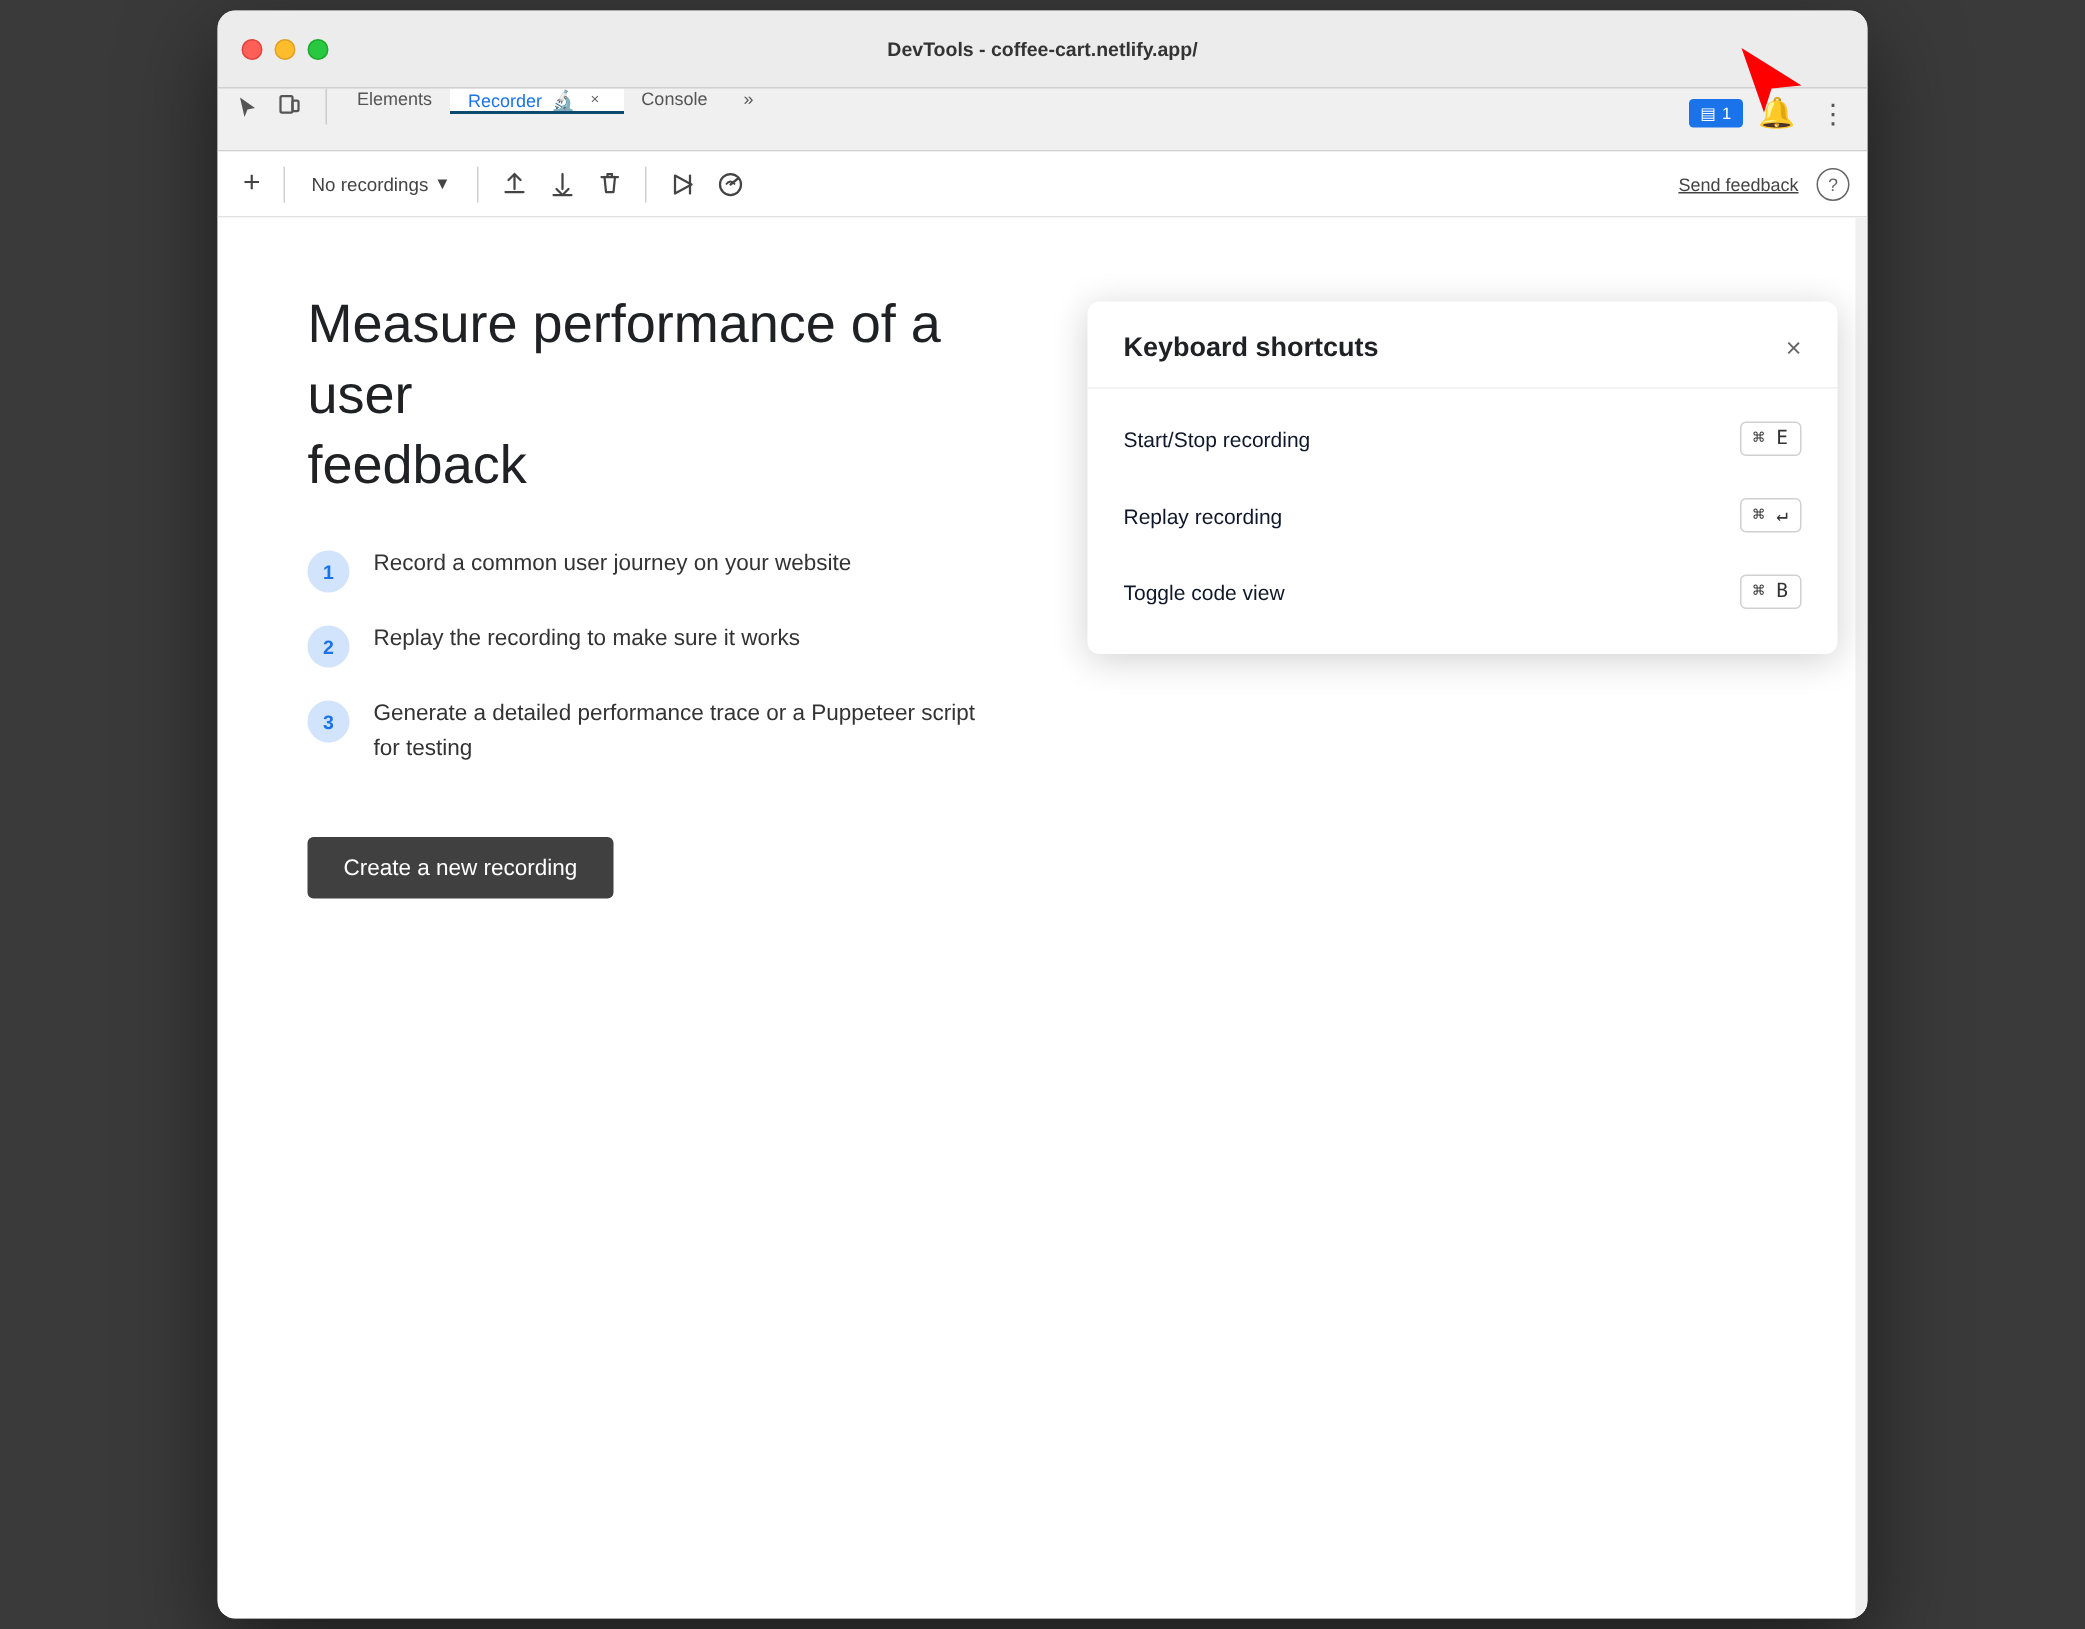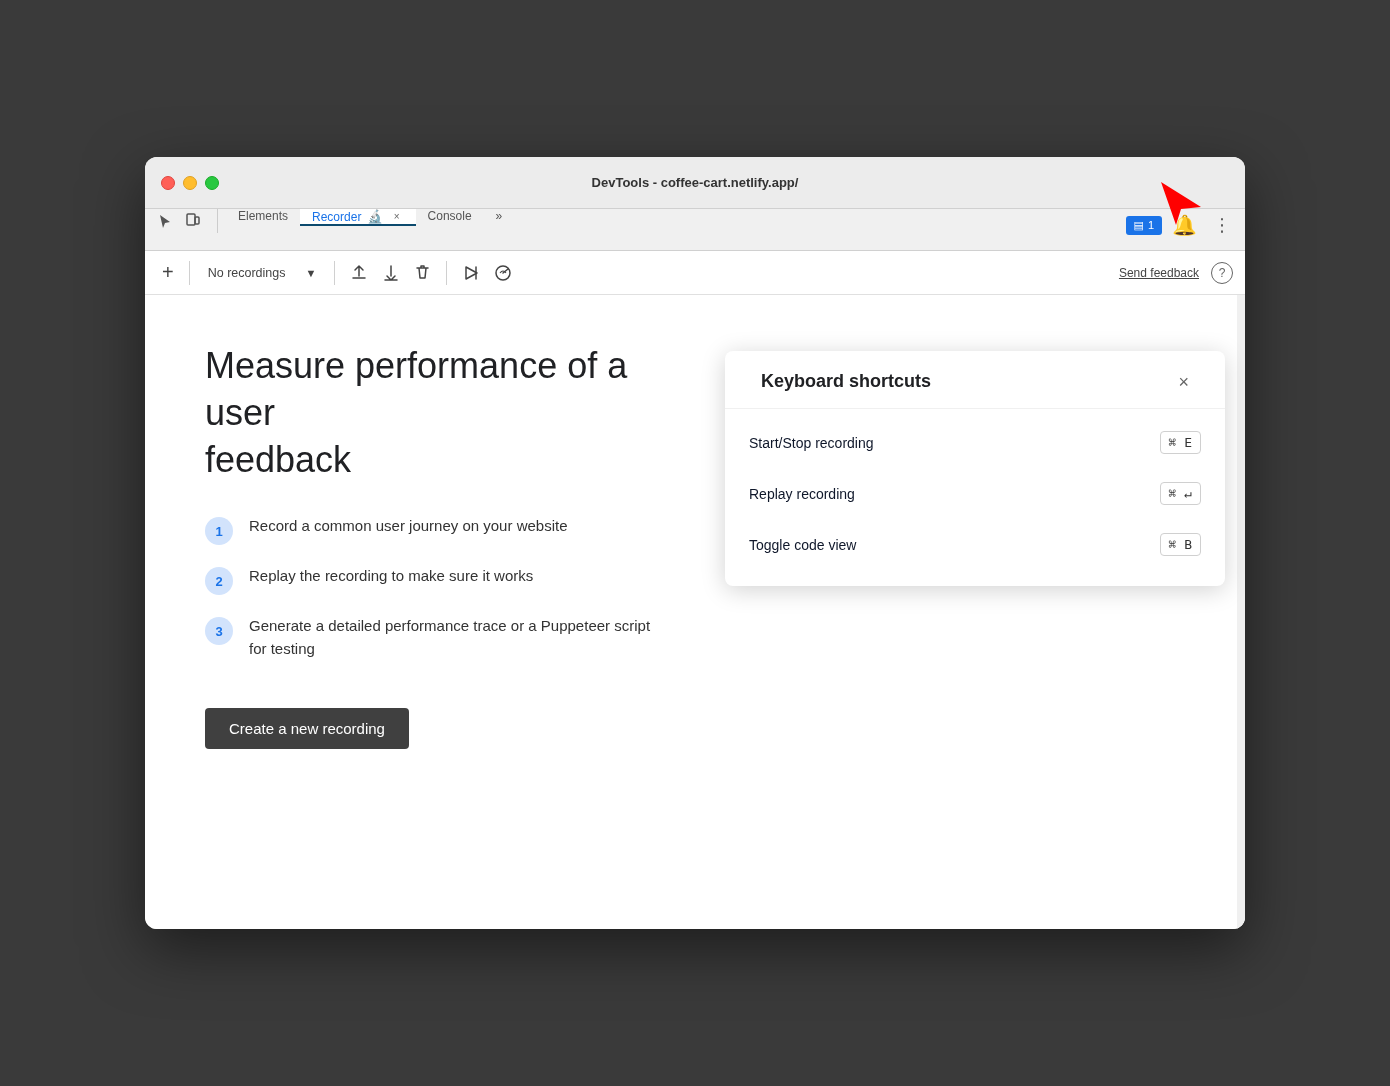--- a/index.html
+++ b/index.html
@@ -7,21 +7,21 @@
       background: #3a3a3a;
       display: flex;
       align-items: center;
       justify-content: center;
       min-height: 100vh;
       font-family: -apple-system, BlinkMacSystemFont, 'Segoe UI', sans-serif;
     }
 
     .window {
       width: 1100px;
-      height: 772px;
+      height: 1072px;
       background: #f5f5f0;
       border-radius: 12px;
       box-shadow: 0 20px 60px rgba(0,0,0,0.5);
       overflow: hidden;
       display: flex;
       flex-direction: column;
     }
 
     
     .title-bar {
@@ -176,21 +176,21 @@
       border-radius: 3px;
       color: #444;
       font-size: 15px;
       display: flex;
       align-items: center;
     }
 
     .recordings-selector {
       display: flex;
       align-items: center;
-      gap: 20px;
+      gap: 4px;
       padding: 4px 8px;
       font-size: 12.5px;
       color: #444;
       cursor: pointer;
       border-radius: 3px;
     }
 
     .toolbar-right {
       margin-left: auto;
       display: flex;
@@ -309,21 +309,21 @@
       border-radius: 8px;
       box-shadow: 0 4px 24px rgba(0,0,0,0.18);
       z-index: 100;
       overflow: hidden;
     }
 
     .shortcuts-header {
       display: flex;
       align-items: center;
       justify-content: space-between;
-      padding: 20px 36px 16px;
+      padding: 20px 24px 16px;
       border-bottom: 1px solid #f0f0f0;
     }
 
     .shortcuts-title {
       font-size: 18px;
       font-weight: 600;
       color: #202124;
     }
 
     .shortcuts-close {

